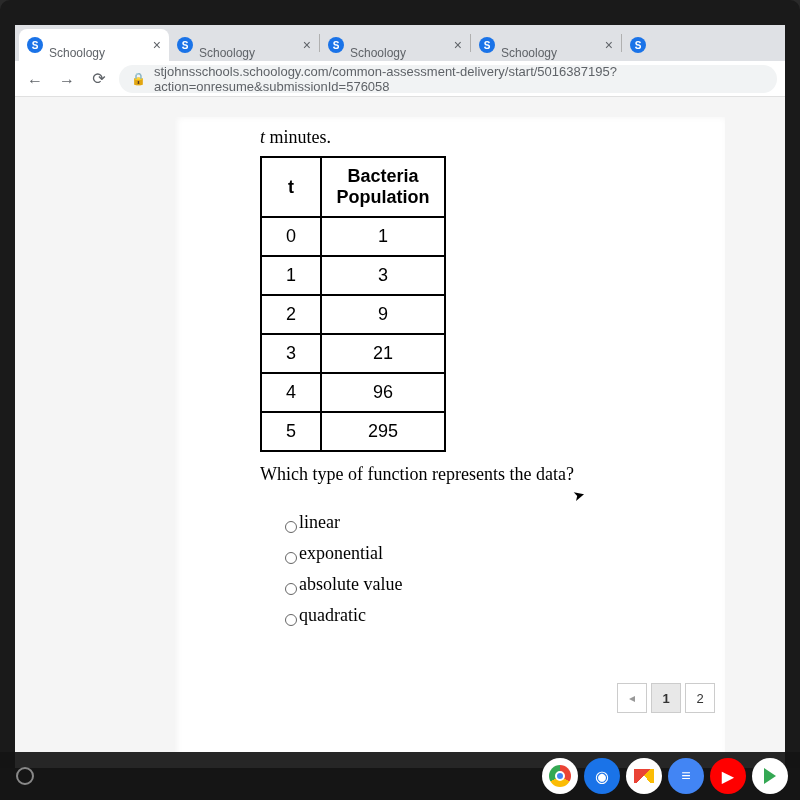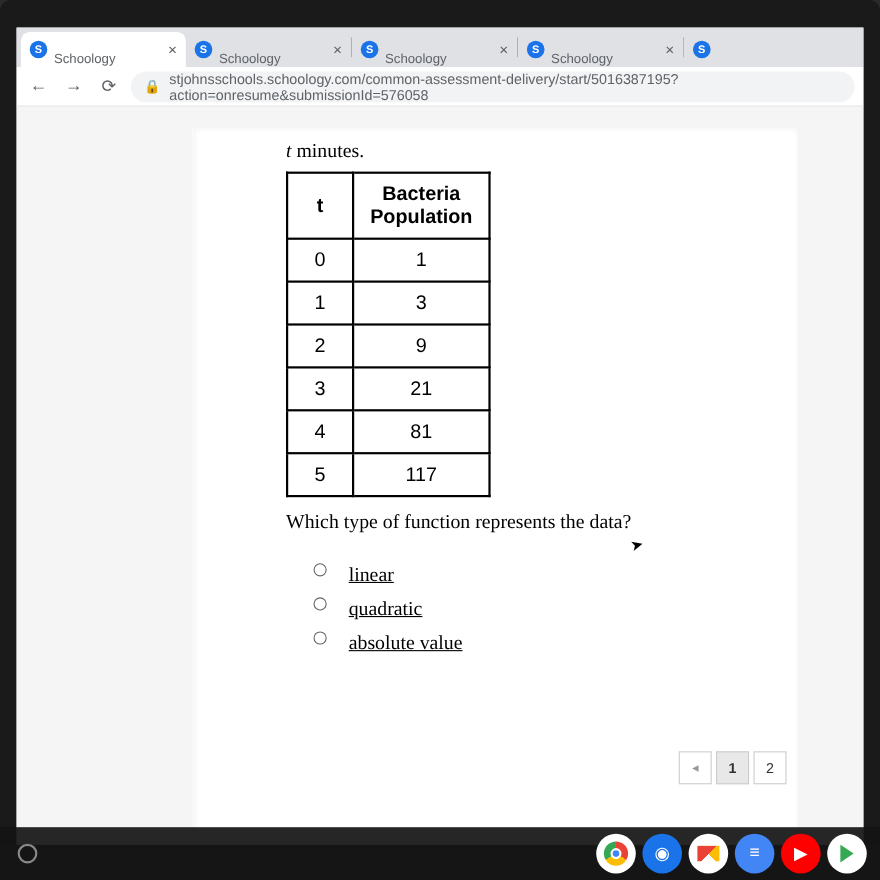--- a/index.html
+++ b/index.html
@@ -158,27 +158,26 @@
     .question-text {
       font-family: Georgia, serif;
       font-size: 18px;
       margin: 10px 0 27px 55px;
     }
     .options {
       margin-left: 80px;
     }
     .option {
       display: flex;
-      align-items: flex-start;
-      gap: 20px;
+      align-items: flex-end;
+      gap: 2px;
       margin: 10px 0;
       font-family: Georgia, serif;
       font-size: 18px;
       cursor: pointer;
-      text-decoration: underline;
     }
     .radio {
       width: 12px;
       height: 12px;
       border: 1.5px solid #666;
       border-radius: 50%;
       flex-shrink: 0;
     }
     .pager {
       position: absolute;
@@ -338,44 +337,48 @@
             <tr>
                 <td>2</td>
                 <td>9</td>
               </tr>
             <tr>
                 <td>3</td>
                 <td>21</td>
               </tr>
             <tr>
                 <td>4</td>
-                <td>81</td>
+                <td>96</td>
               </tr>
             <tr>
                 <td>5</td>
-                <td>117</td>
+                <td>295</td>
               </tr>
           </tbody>
         </table>
 
         <div class="question-text">Which type of function represents the data?</div>
 
         <div class="options">
           <div class="option">
             <span class="radio"></span>
             <span>linear</span>
           </div>
           <div class="option">
             <span class="radio"></span>
-            <span>quadratic</span>
+            <span>exponential</span>
           </div>
           <div class="option">
             <span class="radio"></span>
             <span>absolute value</span>
           </div>
+          <div class="option">
+            <span class="radio"></span>
+            <span>quadratic</span>
+          </div>
         </div>
 
         <div class="cursor">➤</div>
       </div>
 
       <div class="pager">
         <div class="pager-btn pager-arrow">◂</div>
         <div class="pager-btn active">1</div>
         <div class="pager-btn">2</div>
       </div>

